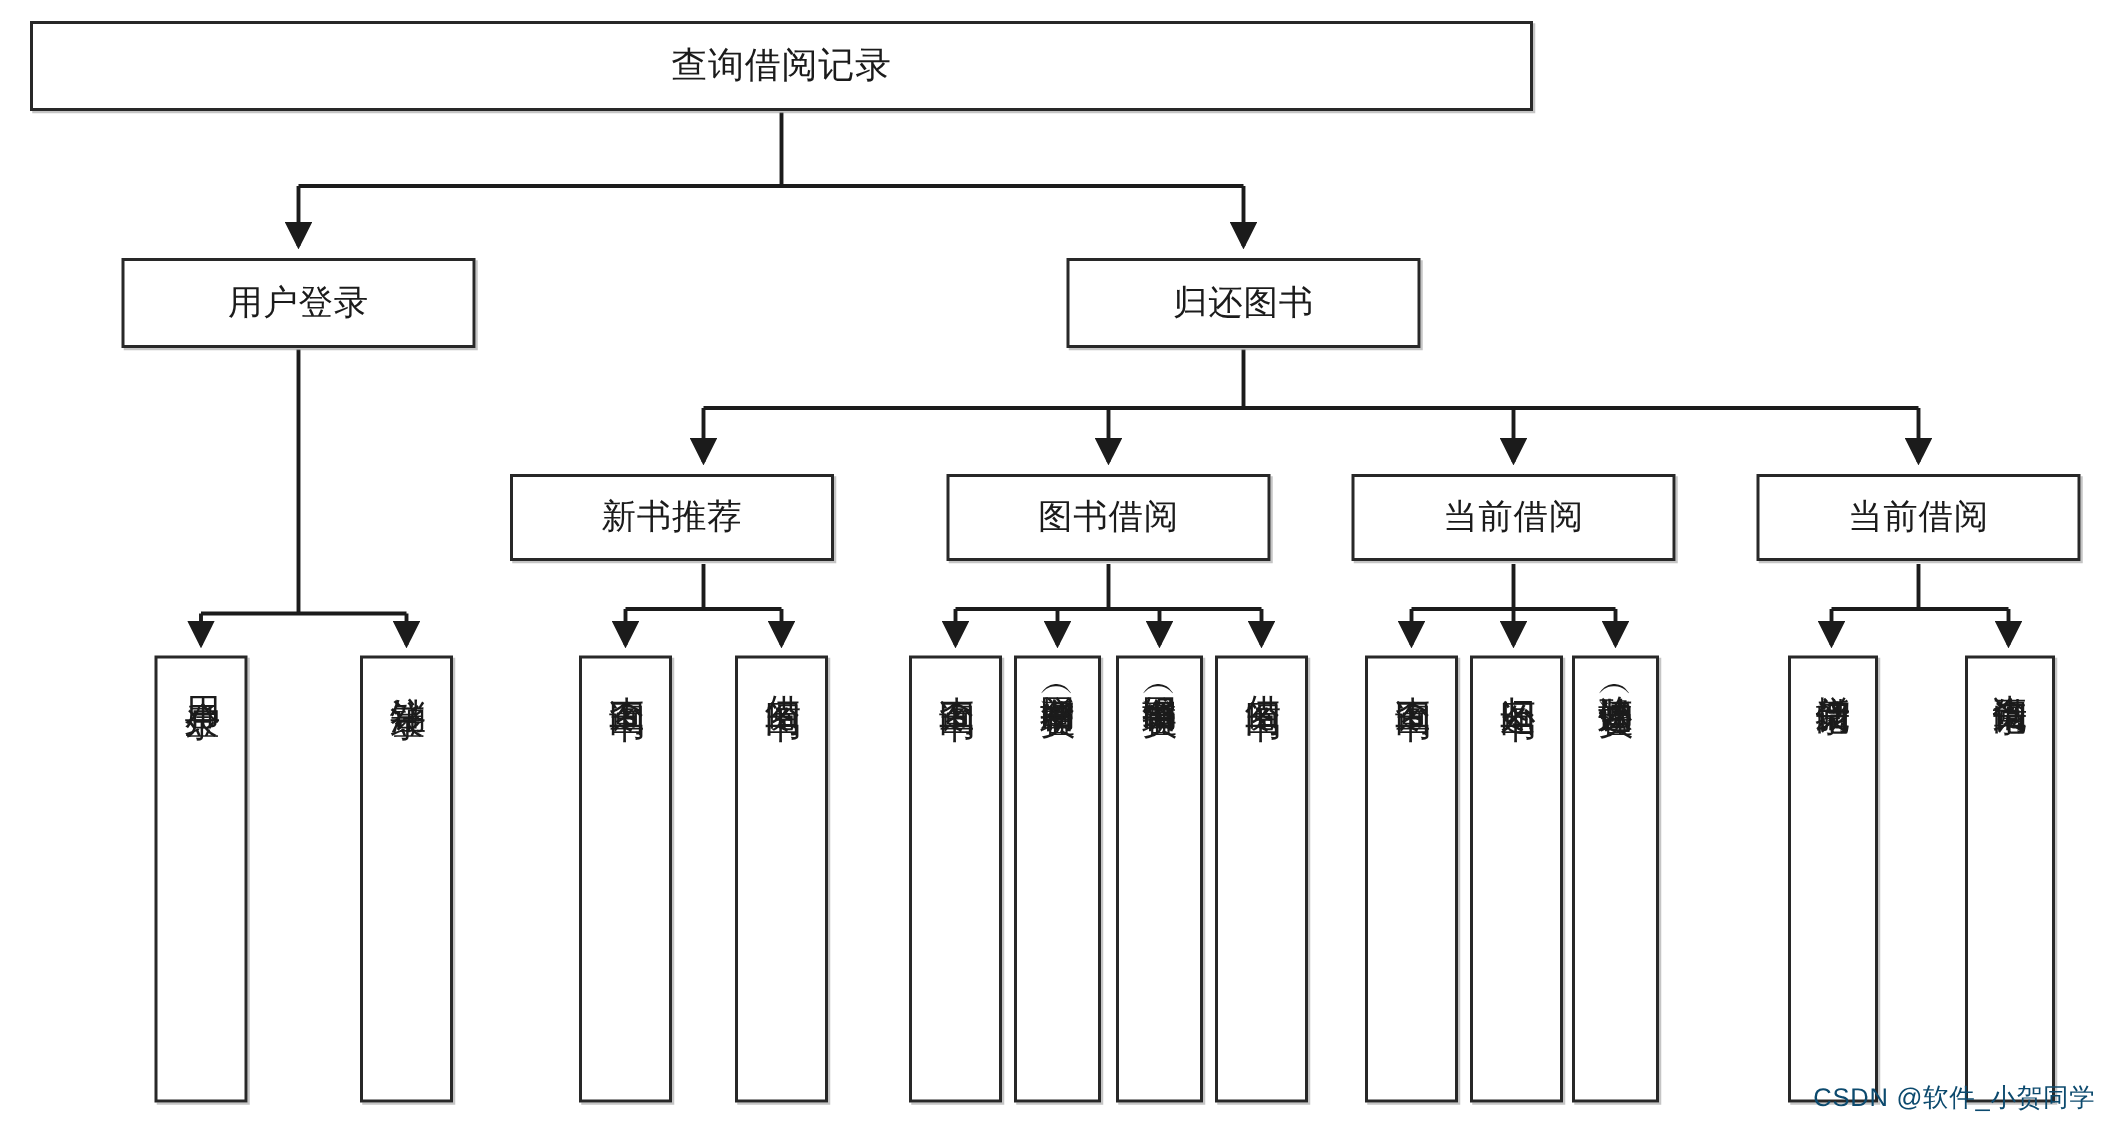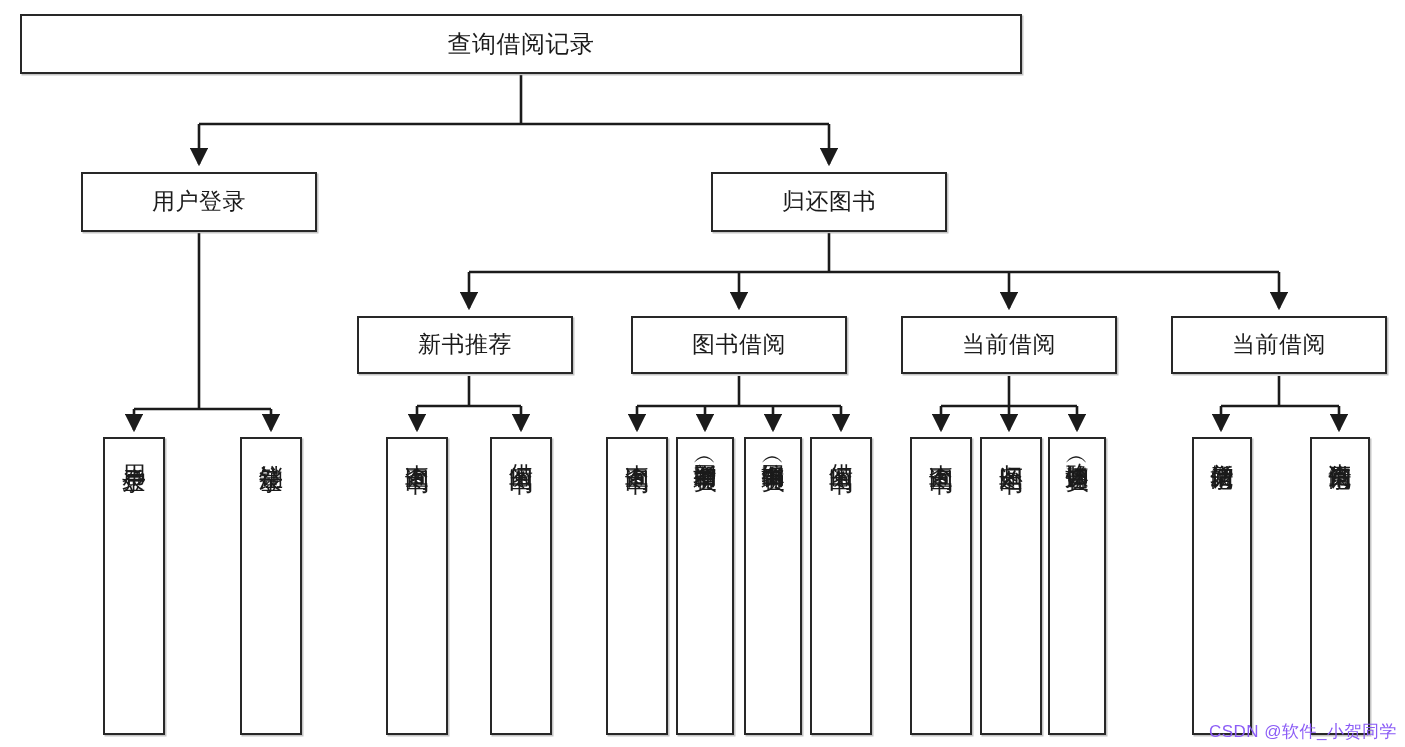--- a/index.html
+++ b/index.html
@@ -64,21 +64,21 @@
   .node.vertical.tight .node-label {
     letter-spacing: 1px;
     font-size: 23px;
   }
   .node.root .node-label { font-size: 24px; }
   .watermark {
     position: absolute;
     right: 8px;
     bottom: 4px;
     font-size: 17px;
-    color: #8b5cf6;
+    color: #0c4a6e;
     letter-spacing: 0.5px;
     white-space: nowrap;
     user-select: none;
   }
 </style>
 </head>
 <body>
 
 <div id="diagram-root">
 
@@ -137,21 +137,21 @@
     <span class="node-label">查询借阅记录</span>
   </div>
 
   <div class="node horizontal" style="left:81px; top:172px; width:236px; height:60px;">
     <span class="node-label">用户登录</span>
   </div>
   <div class="node horizontal" style="left:711px; top:172px; width:236px; height:60px;">
     <span class="node-label">归还图书</span>
   </div>
 
-  <div class="node horizontal" style="left:357px; top:316px; width:216px; height:58px;">
+  <div class="node horizontal" style="left:340px; top:316px; width:216px; height:58px;">
     <span class="node-label">新书推荐</span>
   </div>
   <div class="node horizontal" style="left:901px; top:316px; width:216px; height:58px;">
     <span class="node-label">当前借阅</span>
   </div>
   <div class="node horizontal" style="left:631px; top:316px; width:216px; height:58px;">
     <span class="node-label">图书借阅</span>
   </div>
   <div class="node horizontal" style="left:1171px; top:316px; width:216px; height:58px;">
     <span class="node-label">当前借阅</span>

